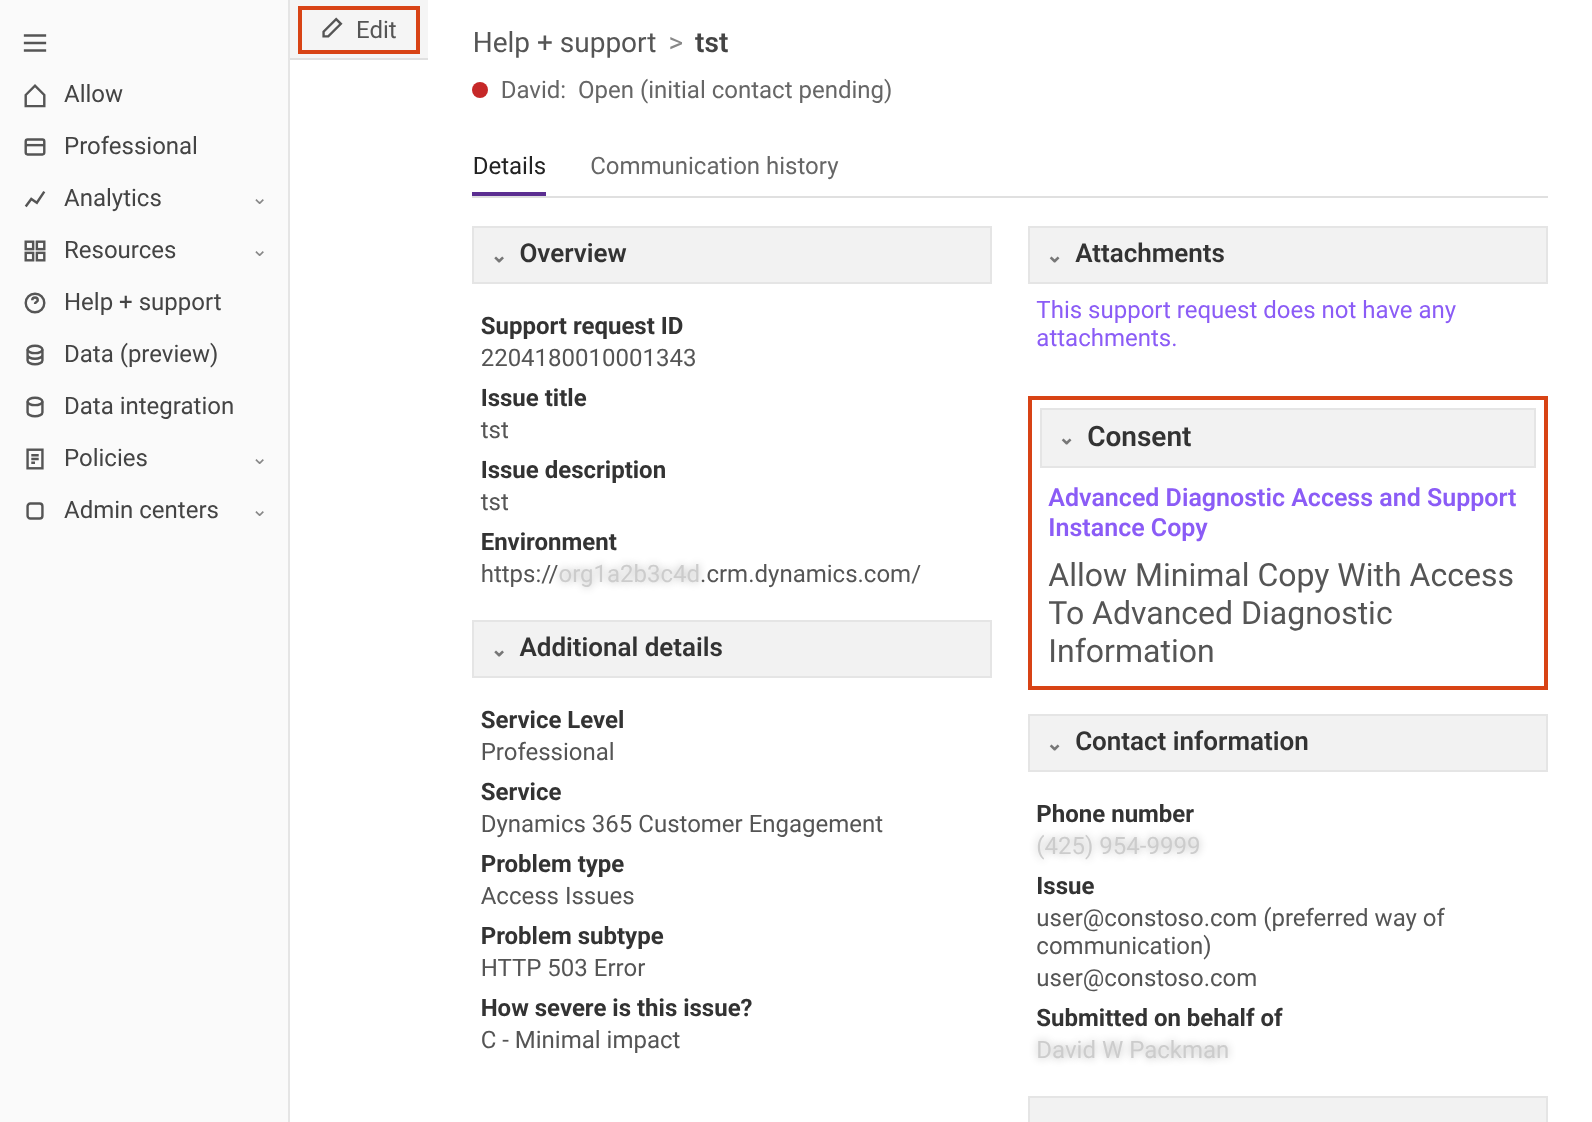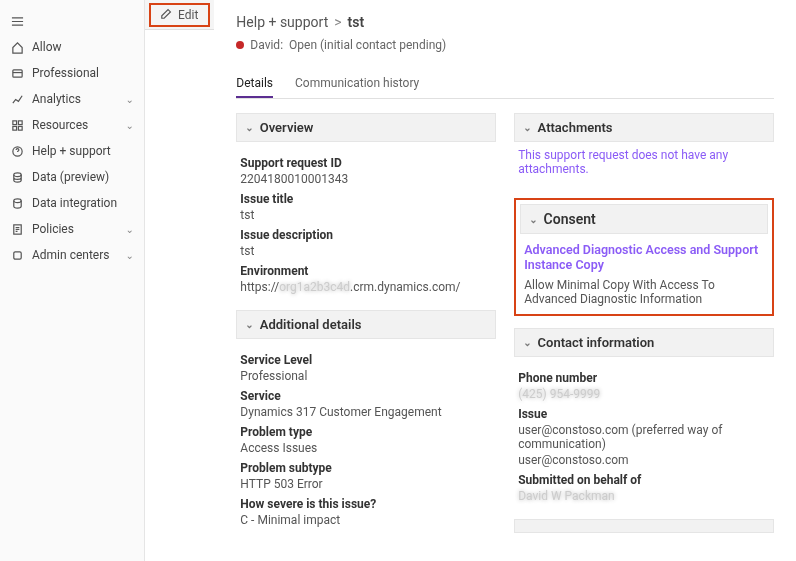--- a/index.html
+++ b/index.html
@@ -45,21 +45,21 @@
 .sec-body { padding: 8px 4px 4px 4px; }
 .field-label { font-size: 12px; font-weight: 700; color: #333; margin-top: 6px; }
 .field-value { font-size: 12px; color: #555; margin-top: 2px; word-wrap: break-word; }
 
 .plain-text { font-size: 12px; color: #8b5cf6; padding: 6px 4px 10px 4px; }
 
 
 .consent-box { border: 2px solid #d84315; padding: 4px; margin-bottom: 12px; }
 .consent-box .sec-head { font-size: 14px; }
 .consent-title { font-weight: 600; font-size: 12.5px; margin-bottom: 6px; color: #8b5cf6; }
-.consent-text { font-size: 12px; color: #555; }
+.consent-text { font-size: 16px; color: #555; }
 
 
 .blur { color: #ccc; text-shadow: 0 0 4px rgba(0,0,0,0.3); }
 </style>
 </head>
 <body>
 
 <div class="sidebar">
   <div class="sidebar-item">
     <span class="sidebar-icon">
@@ -209,21 +209,21 @@
 
         <div class="section">
           <div class="sec-head">
             <span class="chev-ico">⌄</span>
             <span>Additional details</span>
           </div>
           <div class="sec-body">
             <div class="field-label">Service Level</div>
             <div class="field-value">Professional</div>
             <div class="field-label">Service</div>
-            <div class="field-value">Dynamics 317 Customer Engagement</div>
+            <div class="field-value">Dynamics 365 Customer Engagement</div>
             <div class="field-label">Problem type</div>
             <div class="field-value">Access Issues</div>
             <div class="field-label">Problem subtype</div>
             <div class="field-value">HTTP 503 Error</div>
             <div class="field-label">How severe is this issue?</div>
             <div class="field-value">C - Minimal impact</div>
           </div>
         </div>
 
       </div>

